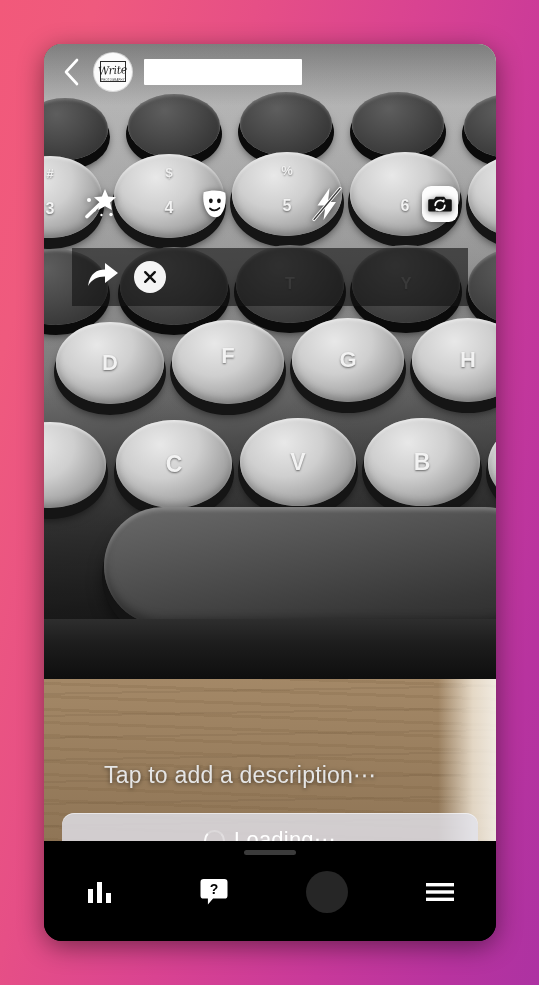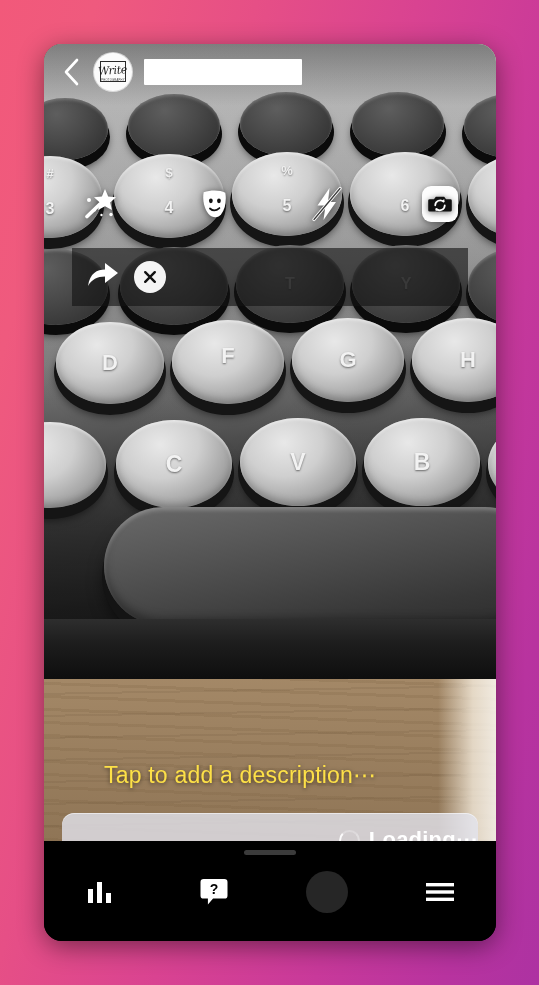--- a/index.html
+++ b/index.html
@@ -186,30 +186,29 @@
   .close-btn{
     width:32px; height:32px; border-radius:50%;
     background:#f4f4f4;
     display:flex; align-items:center; justify-content:center;
     flex:0 0 auto;
   }
 
   
   .desc-line{
     position:absolute; left:60px; top:718px;
-    color:#fde047; font-size:23px; letter-spacing:.2px;
+    color:#e5e5e5; font-size:23px; letter-spacing:.2px;
     text-shadow:0 1px 4px rgba(0,0,0,.55);
   }
   .loading-btn{
     position:absolute; left:18px; top:769px; width:416px; height:54px;
     border-radius:12px;
     background:rgba(226,228,238,.80);
-    display:flex; align-items:center; justify-content:flex-end; gap:9px;
+    display:flex; align-items:center; justify-content:center; gap:9px;
     box-shadow:inset 0 1px 0 rgba(255,255,255,.5);
-    font-weight:bold;
   }
   .spinner{
     width:21px; height:21px; border-radius:50%;
     border:2.2px solid rgba(255,255,255,.92);
     border-top-color:rgba(255,255,255,.25);
     border-right-color:rgba(255,255,255,.35);
   }
   .loading-label{ color:#fff; font-size:22px; letter-spacing:.2px; }
 
   

